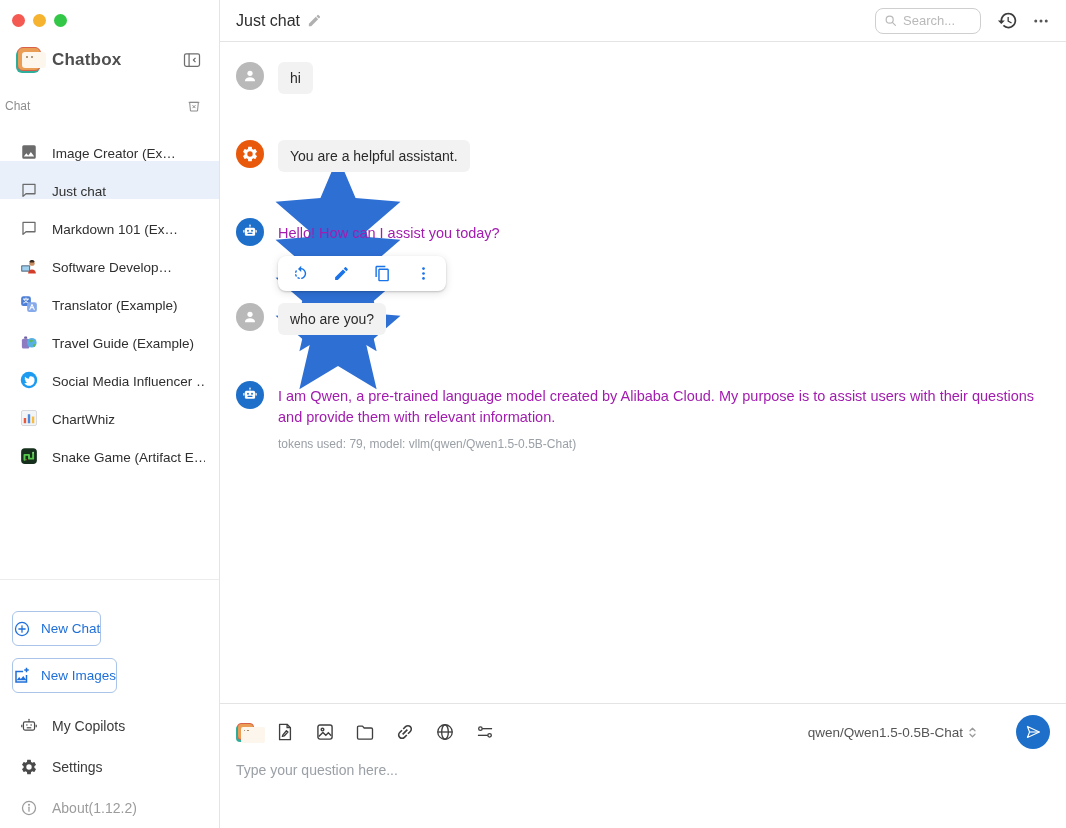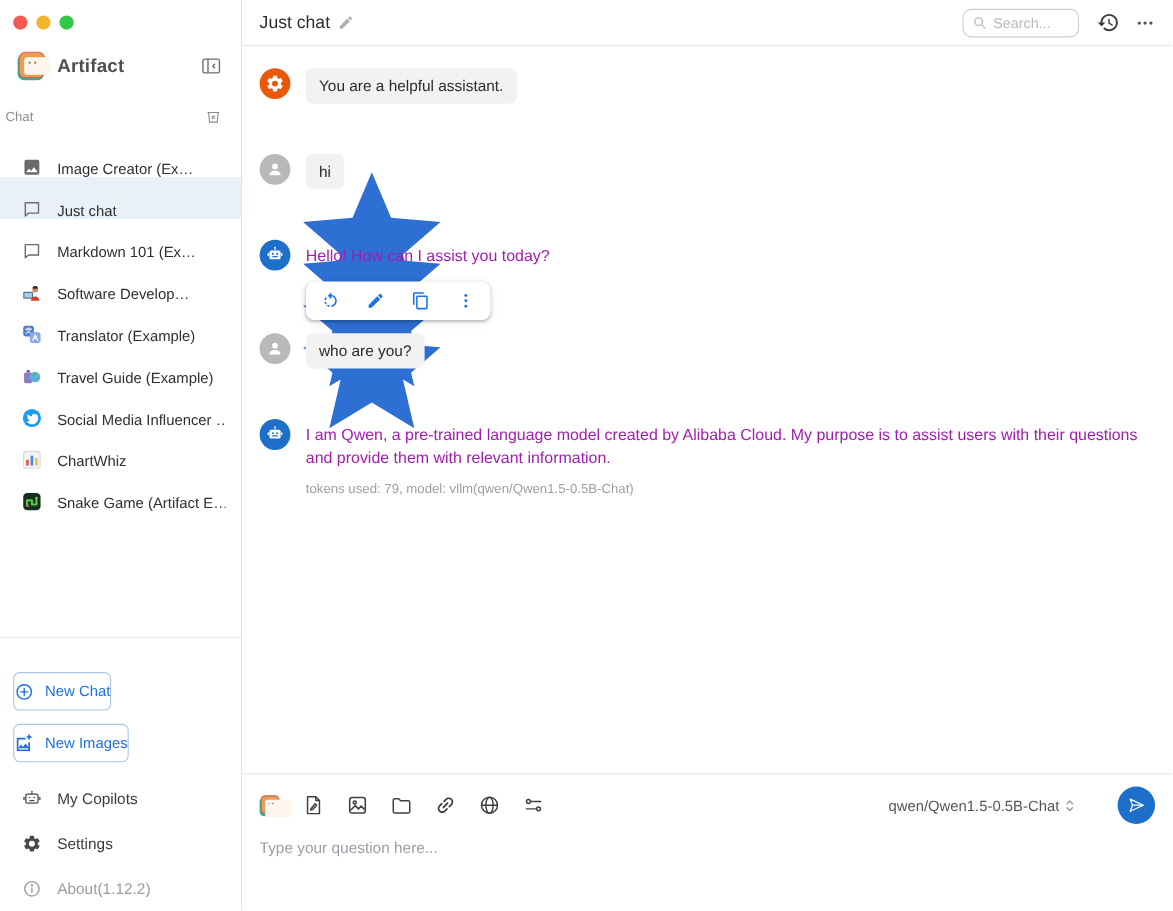--- a/index.html
+++ b/index.html
@@ -260,21 +260,21 @@
     </div>
 
     <div class="brand">
       <span class="logo">
         <span class="back"></span>
           <span class="front"></span>
           <span class="bubble"></span>
           <span class="eye l"></span>
           <span class="eye r"></span>
       </span>
-      <span class="brand-title">Artifact</span>
+      <span class="brand-title">Chatbox</span>
       <button class="icon-btn" style="width:22px;height:22px;color:#6e6e6e;">
           <svg style="width:20px;height:20px">
             <use href="#s-collapse"></use>
           </svg>
         </button>
     </div>
 
     <div class="section-row">
       <span class="section-label">Chat</span>
       <button class="icon-btn" style="width:18px;height:18px;color:#8a8a8a;">
@@ -423,35 +423,35 @@
           </svg>
         <svg class="menu-btn">
             <use href="#s-dots-h"></use>
           </svg>
       </div>
     </header>
 
     <div class="messages">
 
       <div class="msg">
+        <span class="avatar user">
+            <svg>
+              <use href="#s-person"></use>
+            </svg>
+          </span>
+        <div class="msg-body"><span class="bubble">hi</span></div>
+      </div>
+
+      <div class="msg">
         <span class="avatar system">
             <svg>
               <use href="#s-gear"></use>
             </svg>
           </span>
         <div class="msg-body"><span class="bubble">You are a helpful assistant.</span></div>
-      </div>
-
-      <div class="msg">
-        <span class="avatar user">
-            <svg>
-              <use href="#s-person"></use>
-            </svg>
-          </span>
-        <div class="msg-body"><span class="bubble">hi</span></div>
       </div>
 
       <div class="msg tight">
         <span class="avatar assistant">
             <svg>
               <use href="#s-robot-face"></use>
             </svg>
           </span>
         <div class="msg-body">
           <div class="plain">Hello! How can I assist you today?</div>

